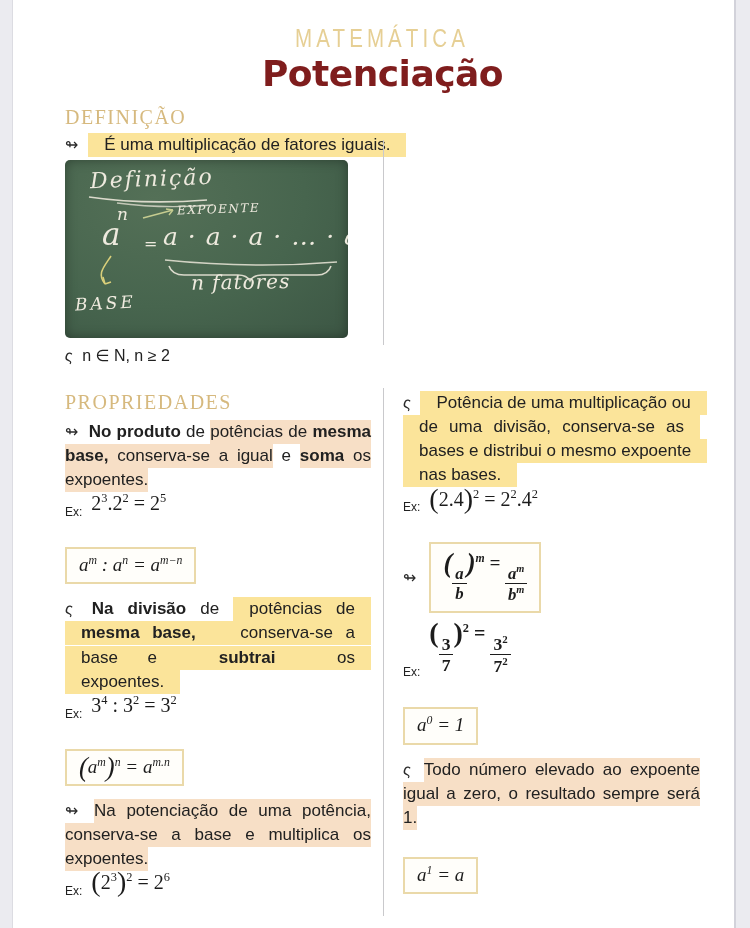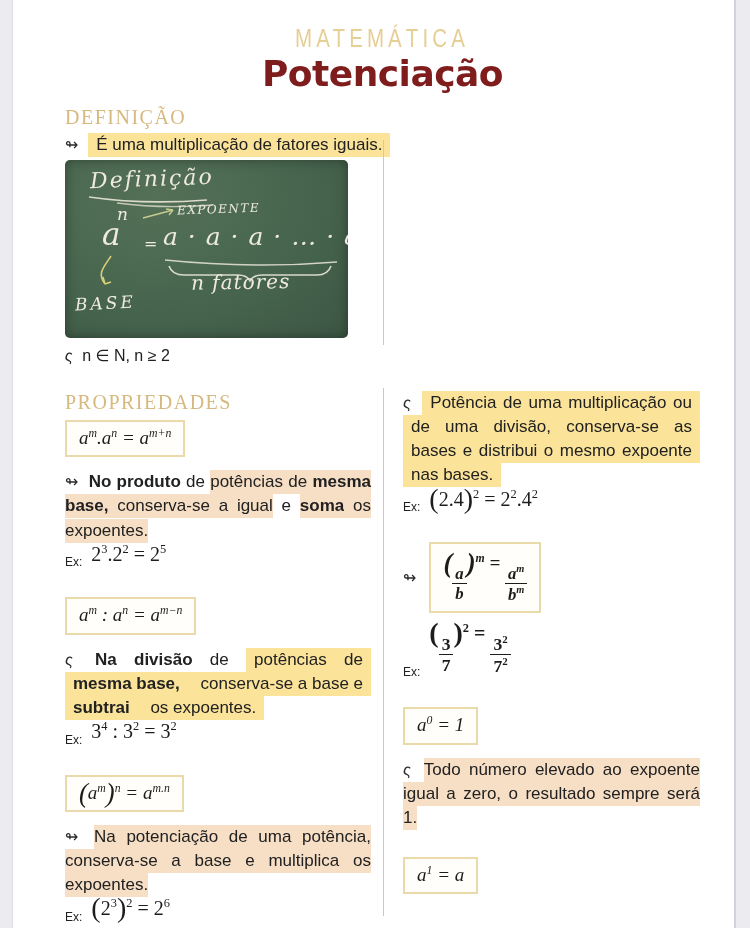--- a/index.html
+++ b/index.html
@@ -19,21 +19,21 @@
   
   .kicker{text-align:center;color:var(--kicker);}
   .kicker span{display:inline-block;transform:scaleX(0.82);font-size:25px;letter-spacing:5px;font-weight:400;}
   .title{text-align:center;font-family:"DejaVu Sans",sans-serif;font-weight:bold;font-size:36px;letter-spacing:-0.5px;color:#7f1d1d;margin:0 0 12px;}
   
   .gold-h{font-family:"Liberation Serif",serif;font-weight:400;font-size:20px;letter-spacing:1.5px;color:var(--heading-gold);margin:0 0 6px;}
   
   .para{font-size:17px;line-height:1.42;text-align:justify;color:var(--text);margin:0 0 4px;}
   .lead-line{font-size:17px;color:var(--text);margin:0 0 5px;}
   .b{font-weight:bold;}
-  .hl-y{background:var(--highlight-yellow);padding:2px 8px 3px;box-decoration-break:clone;-webkit-box-decoration-break:clone;}
+  .hl-y{background:var(--highlight-yellow);padding:2px 16px 3px;box-decoration-break:clone;-webkit-box-decoration-break:clone;}
   .hl-p{background:var(--highlight-peach);padding:2px 0 3px;box-decoration-break:clone;-webkit-box-decoration-break:clone;}
   .bullet{color:#2a2a2a;font-size:16px;margin-right:5px;display:inline-block;}
   .bullet.sq{transform:rotate(8deg);}
   
   .box-row{display:flex;align-items:center;gap:8px;margin:0 0 13px;}
   .fbox{display:inline-block;border:2px solid var(--box-border);background:#fffefa;padding:5px 12px 6px;font-family:"Liberation Serif",serif;font-style:italic;font-size:19px;color:#1c1c1c;}
   .fbox.bold{font-weight:bold;padding:8px 12px;}
   .serifmath{font-family:"Liberation Serif",serif;font-size:20px;color:#1c1c1c;}
   sup{font-size:0.62em;}
   .paren{font-size:1.4em;line-height:0;vertical-align:-0.1em;}
@@ -112,23 +112,20 @@
         <span class="bullet sq">ς</span>
         <span>n ∈ N, n ≥ 2</span>
       </p>
     </section>
 
     <div class="props">
       <div>
         <h2 class="gold-h">PROPRIEDADES</h2>
         <div id="col-left">
             <div class="prop">
-              <div class="box-row">
-                <div class="fbox"><span>a</span><sup>m</sup><span>.</span><span>a</span><sup>n</sup><span> = </span><span>a</span><sup>m+n</sup></div>
-              </div>
               <p class="para"><span class="bullet">↬</span> <span class="b ">No produto</span><span> de </span><span class="hl-p">potências de </span><span class="b hl-p">mesma base,</span><span class="hl-p"> conserva-se a igual</span><span> e </span><span class="b hl-p">soma</span><span class="hl-p"> os expoentes.</span></p>
               <div class="ex-row">
                 <span class="ex-label">Ex:</span>
                 <span class="ex-f serifmath"><span>2</span><sup>3</sup><span>.</span><span>2</span><sup>2</sup><span> = </span><span>2</span><sup>5</sup></span>
               </div>
             </div>
             <div class="prop">
               <div class="box-row">
                 <div class="fbox"><span>a</span><sup>m</sup><span> : </span><span>a</span><sup>n</sup><span> = </span><span>a</span><sup>m−n</sup></div>
               </div>

